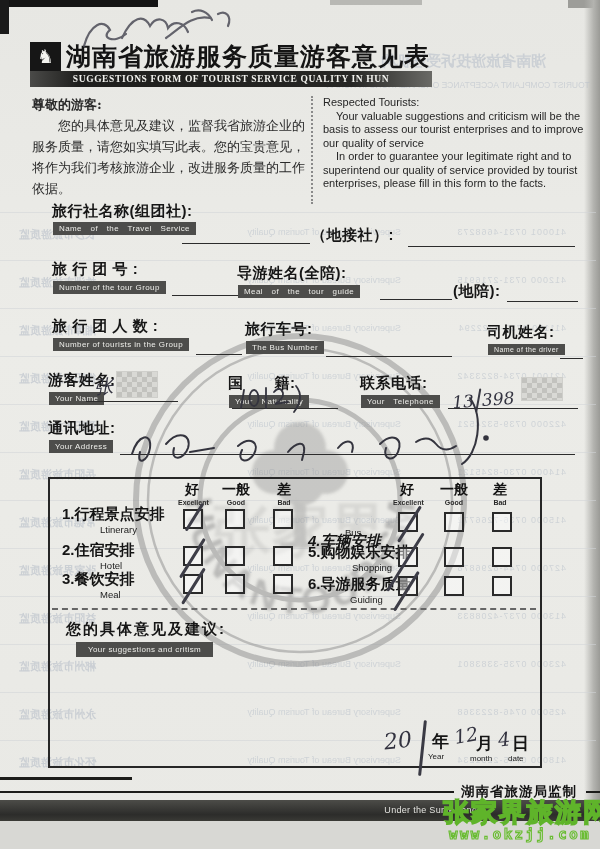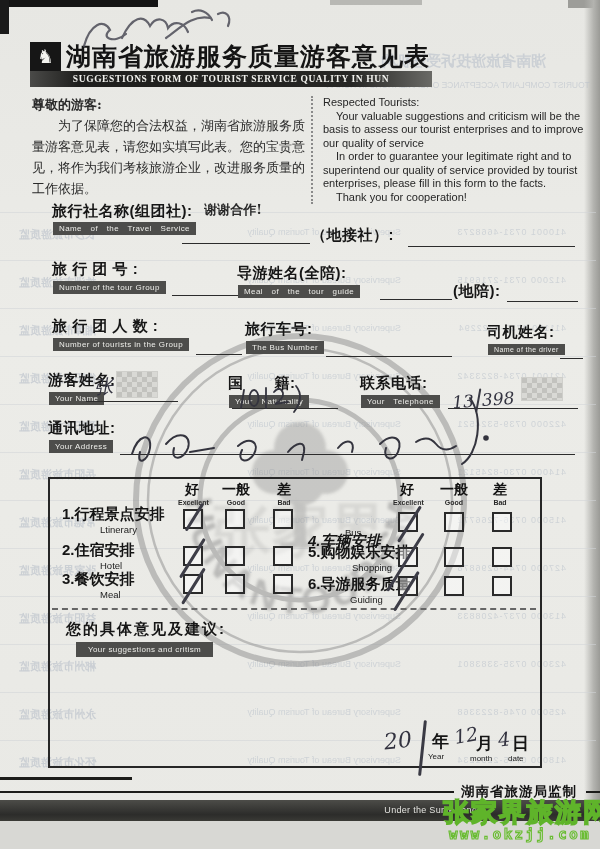--- a/index.html
+++ b/index.html
@@ -183,29 +183,27 @@
   <div class="logo-box">
     <span class="logo-horse">♞</span>
   </div>
   <div class="title-cn">湖南省旅游服务质量游客意见表</div>
   <div class="title-en-bar">
     <span class="title-en">SUGGESTIONS FORM OF TOURIST SERVICE QUALITY IN HUN</span>
   </div>
 
   <div class="intro-cn">
     <div class="sal">尊敬的游客:</div>
-    <p class="body">为了保障您的合法权益，湖南省旅游服务质量游客意见表，请您如实填写此表。您的宝贵意见，将作为我们考核旅游企业，改进服务质量的工作依据。</p>
-    <div class="close">谢谢合作!</div>
+    <p class="body">您的具体意见及建议，监督我省旅游企业的服务质量，请您如实填写此表。您的宝贵意见，将作为我们考核旅游企业，改进服务质量的工作依据。</p>
   </div>
   <div class="divider-dotted"></div>
   <div class="intro-en">
     <p class="nosind">Respected Tourists:</p>
     <p>Your valuable suggestions and criticism will be the basis to assess our tourist enterprises and to improve our quality of service</p>
     <p>In order to guarantee your legitimate right and to superintend our quality of service provided by tourist enterprises, please fill in this form to the facts.</p>
-    <p>Thank you for cooperation!</p>
   </div>
 
   <div class="flabel" style="left:52px;top:202px;">旅行社名称(组团社):</div>
   <div class="chip ws1" style="left:53px;top:222px;">Name of the Travel Service</div>
   <div class="uline" style="left:182px;top:228px;width:128px;height:15px;"></div>
   <div class="flabel" style="left:311px;top:226px;">（地接社）:</div>
   <div class="uline" style="left:408px;top:231px;width:167px;height:15px;"></div>
 
   <div class="flabel" style="left:52px;top:260px;">旅 行 团 号 :</div>
   <div class="chip" style="left:53px;top:281px;">Number of the tour Group</div>

